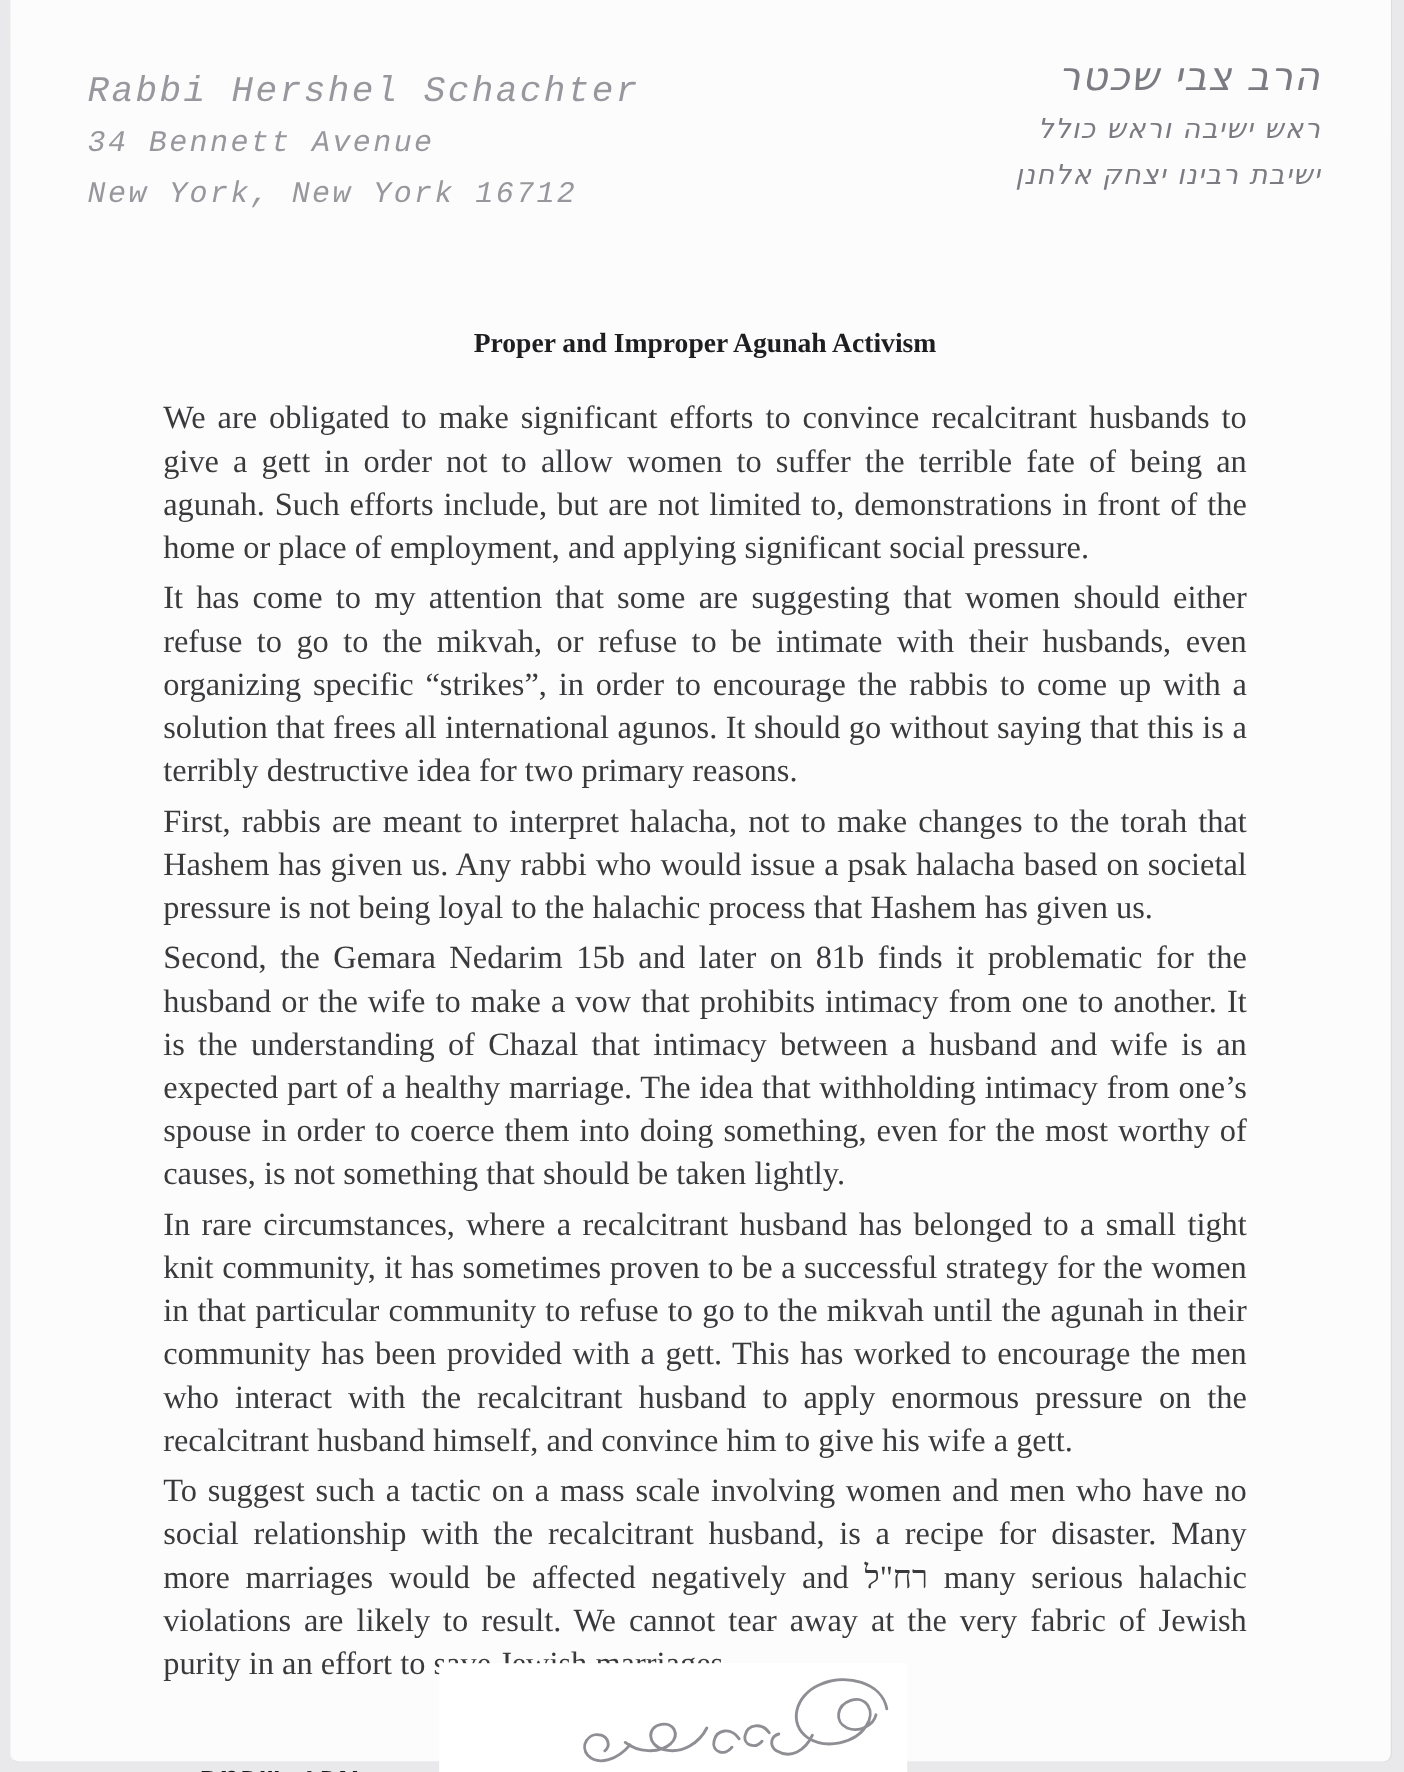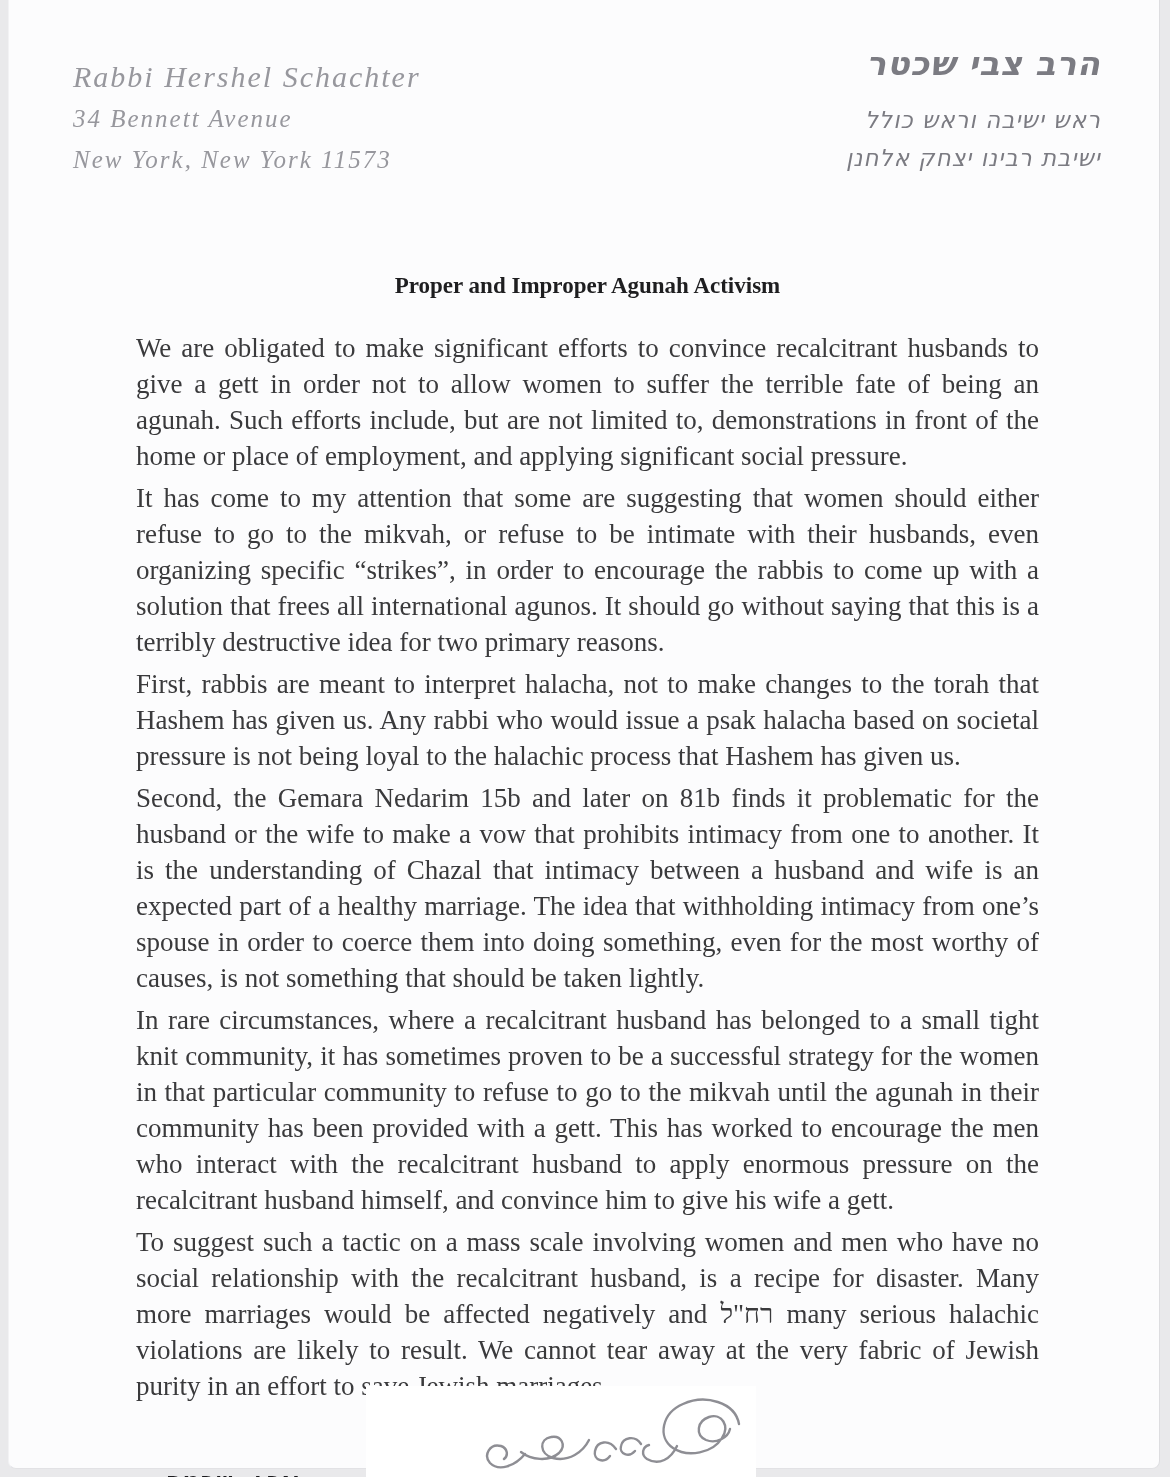--- a/index.html
+++ b/index.html
@@ -22,37 +22,37 @@
     border-radius: 0 0 8px 8px;
     font-family: "Liberation Serif", serif;
   }
 
   
   .lh-left {
     position: absolute;
     top: 60px;
     left: 64px;
     color: #97979d;
-    font-family: Liberation Serif, serif;
+    font-family: Liberation Mono, monospace;
     font-style: italic;
   }
   .lh-name  { font-size: 30px; letter-spacing: 2px; margin-bottom: 11px; }
   .lh-line  { font-size: 25px; letter-spacing: 2px; margin-bottom: 13px; }
 
   .lh-right {
     position: absolute;
     top: 44px;
     right: 58px;
     direction: rtl;
     text-align: right;
     color: #7b7b82;
     font-family: "DejaVu Sans", sans-serif;
     font-style: italic;
   }
-  .lh-heb-name { font-size: 33px; margin-bottom: 24px; letter-spacing: 1px; font-weight: bold; }
+  .lh-heb-name { font-size: 33px; margin-bottom: 12px; letter-spacing: 1px; }
   .lh-heb-line { font-size: 23px; margin-bottom: 12px; letter-spacing: 1px; font-style: italic; }
 
   
   .content {
     position: absolute;
     top: 0;
     left: 127px;
     width: 903px;
     padding-top: 272px;
   }
@@ -104,21 +104,21 @@
 </style>
 </head>
 <body>
 
 <div class="page">
 
   <header>
     <div class="lh-left">
       <div class="lh-name">Rabbi Hershel Schachter</div>
       <div class="lh-line">34 Bennett Avenue</div>
-      <div class="lh-line">New York, New York 11573</div>
+      <div class="lh-line">New York, New York 16712</div>
     </div>
 
     <div class="lh-right">
       <div class="lh-heb-name">הרב צבי שכטר</div>
       <div class="lh-heb-line">ראש ישיבה וראש כולל</div>
       <div class="lh-heb-line">ישיבת רבינו יצחק אלחנן</div>
     </div>
   </header>
 
   <main class="content">

